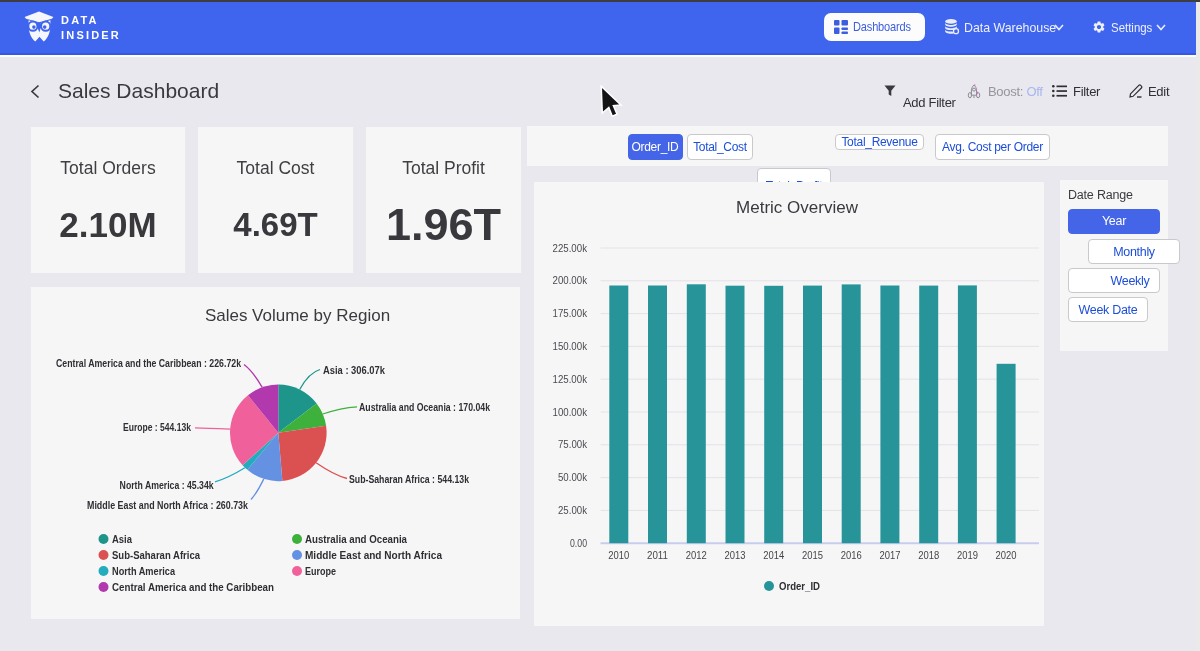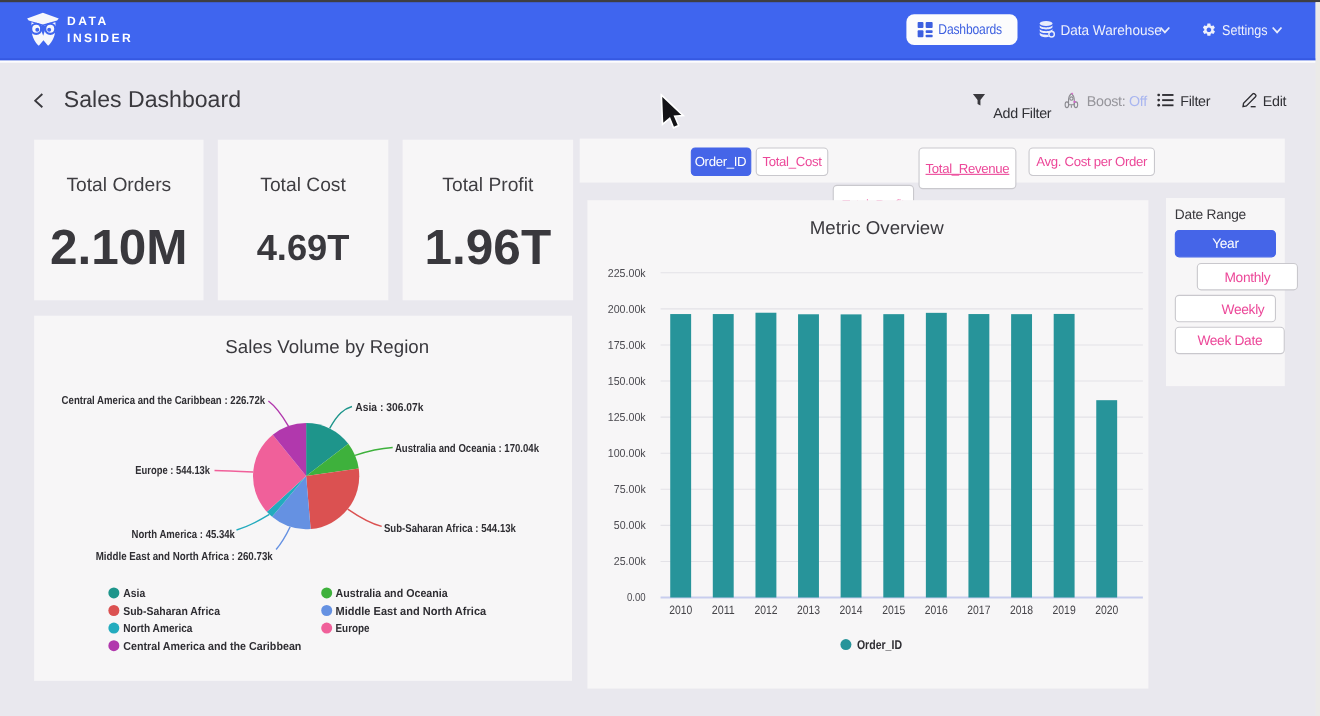--- a/index.html
+++ b/index.html
@@ -1,20 +1,20 @@
 <!DOCTYPE html>
 <html><head>
 <meta charset="utf-8">
 <style>
 * { margin:0; padding:0; box-sizing:border-box; }
 html,body { width:1200px; height:651px; overflow:hidden; }
 body { font-family:"Liberation Sans", sans-serif; background:#e9e8ee; position:relative; }
 .abs { position:absolute; }
 .card { position:absolute; background:#f7f6f7; }
-.btn { position:absolute; background:#fff; border:1px solid #c9c8cd; border-radius:4px; color:#ec4899; font-size:12px; letter-spacing:-0.3px; display:flex; align-items:center; justify-content:center; white-space:nowrap; }
+.btn { position:absolute; background:#fff; border:1px solid #c9c8cd; border-radius:4px; color:#1d4ed8; font-size:12px; letter-spacing:-0.3px; display:flex; align-items:center; justify-content:center; white-space:nowrap; }
 .btn.blue { background:#4565e8; border-color:#4565e8; color:#fff; }
 .hitem { position:absolute; color:#303035; font-size:13px; font-weight:500; letter-spacing:-0.3px; line-height:15px; white-space:nowrap; }
 </style>
 </head>
 <body>
 
 <div class="abs" style="left:0;top:0;width:1196px;height:55px;background:#3f65ef;"></div>
 <div class="abs" style="left:0;top:0;width:1200px;height:2px;background:#3e3e42;"></div>
 <div class="abs" style="left:0;top:53px;width:1196px;height:2px;background:#3558e2;"></div>
 <div class="abs" style="left:0;top:55px;width:1196px;height:2px;background:#fdfdfe;"></div>
@@ -106,21 +106,21 @@
   <path d="M8 13 L12.5 13" stroke="#2f2e33" stroke-width="1.4"></path>
 </svg>
 <div class="hitem" style="left:1148px;top:84px;">Edit</div>
 
 <div class="card" style="left:31px;top:127px;width:154px;height:146px;"></div>
 <div class="card" style="left:198px;top:127px;width:155px;height:146px;"></div>
 <div class="card" style="left:366px;top:127px;width:155px;height:146px;"></div>
 <div class="abs" style="left:31px;top:158px;width:154px;text-align:center;color:#3f3e42;font-size:17.5px;line-height:20px;">Total Orders</div>
 <div class="abs" style="left:198px;top:158px;width:155px;text-align:center;color:#3f3e42;font-size:17.5px;line-height:20px;">Total Cost</div>
 <div class="abs" style="left:366px;top:158px;width:155px;text-align:center;color:#3f3e42;font-size:17.5px;line-height:20px;">Total Profit</div>
-<div class="abs" style="left:31px;top:202px;width:154px;text-align:center;color:#39383d;font-size:45px;font-weight:bold;line-height:45px;">2.10M</div>
+<div class="abs" style="left:31px;top:202px;width:154px;text-align:center;color:#39383d;font-size:35px;font-weight:bold;line-height:45px;">2.10M</div>
 <div class="abs" style="left:198px;top:202px;width:155px;text-align:center;color:#39383d;font-size:33px;font-weight:bold;line-height:45px;">4.69T</div>
 <div class="abs" style="left:366px;top:202px;width:155px;text-align:center;color:#39383d;font-size:45px;font-weight:bold;line-height:45px;">1.96T</div>
 
 <div class="card" style="left:31px;top:287px;width:489px;height:332px;"></div>
 <div class="abs" style="left:31px;top:305px;width:489px;text-align:center;color:#3a393e;font-size:17px;line-height:21px;margin-left:22px;">Sales Volume by Region</div>
 <svg class="abs" style="left:31px;top:287px;" width="489" height="332" viewBox="0 0 489 332">
   <path d="M247.3,145.8 L247.30,97.50 A48.3,48.3 0 0 1 285.64,116.42 Z" fill="#1e958b"></path>
   <path d="M247.3,145.8 L285.64,116.42 A48.3,48.3 0 0 1 295.10,138.85 Z" fill="#3eb13c"></path>
   <path d="M247.3,145.8 L295.10,138.85 A48.3,48.3 0 0 1 251.40,193.93 Z" fill="#db5151"></path>
   <path d="M247.3,145.8 L251.40,193.93 A48.3,48.3 0 0 1 216.32,182.86 Z" fill="#6591e2"></path>
@@ -162,21 +162,21 @@
     <text x="274" y="271.7" textLength="137" lengthAdjust="spacingAndGlyphs">Middle East and North Africa</text>
     <text x="274" y="287.7" textLength="31" lengthAdjust="spacingAndGlyphs">Europe</text>
   </g>
 </svg>
 
 <div class="card" style="left:527px;top:126px;width:641px;height:40px;"></div>
 <div class="abs" style="left:541px;top:139px;color:#3a393e;font-size:12.5px;line-height:15px;margin-top:45px;">Metric Control</div>
 <div class="btn blue" style="left:627.5px;top:134px;width:55px;height:25.5px;">Order_ID</div>
 <div class="btn" style="left:687px;top:134px;width:66px;height:25.5px;">Total_Cost</div>
 <div class="btn" style="left:757px;top:148px;width:74px;height:35px;margin-top:20px;">Total_Profit</div>
-<div class="btn" style="left:835px;top:134px;width:89px;height:38px;text-decoration:underline;">Total_Revenue</div>
+<div class="btn" style="left:835px;top:134px;width:89px;height:16px;">Total_Revenue</div>
 <div class="btn" style="left:935px;top:134px;width:115px;height:25.5px;">Avg. Cost per Order</div>
 
 <div class="card" style="left:534px;top:182px;width:510px;height:444px;"></div>
 <div class="abs" style="left:534px;top:197px;width:510px;text-align:center;color:#3a393e;font-size:17px;line-height:21px;padding-left:16px;">Metric Overview</div>
 <svg class="abs" style="left:534px;top:182px;" width="510" height="444" viewBox="0 0 510 444">
   <g stroke="#e3e2e7" stroke-width="1">
     <line x1="66.5" y1="66" x2="505" y2="66"></line>
     <line x1="66.5" y1="98.8" x2="505" y2="98.8"></line>
     <line x1="66.5" y1="131.6" x2="505" y2="131.6"></line>
     <line x1="66.5" y1="164.4" x2="505" y2="164.4"></line>
@@ -227,17 +227,17 @@
   </g>
   <circle cx="235" cy="404" r="5" fill="#27949a"></circle>
   <text x="245" y="408" fill="#2f2e33" font-size="11.5" font-weight="bold" textLength="41" lengthAdjust="spacingAndGlyphs">Order_ID</text>
 </svg>
 
 <div class="card" style="left:1060px;top:180px;width:108px;height:171px;"></div>
 <div class="abs" style="left:1068px;top:187px;color:#3a393e;font-size:12.5px;letter-spacing:-0.2px;line-height:16px;">Date Range</div>
 <div class="btn blue" style="left:1068px;top:208.5px;width:92px;height:25px;font-size:12.5px;">Year</div>
 <div class="btn" style="left:1068px;top:239px;width:92px;height:25px;font-size:12.5px;margin-left:20px;">Monthly</div>
 <div class="btn" style="left:1068px;top:268px;width:92px;height:25px;font-size:12.5px;padding-left:32px;">Weekly</div>
-<div class="btn" style="left:1068px;top:297px;width:100px;height:25px;font-size:12.5px;">Week Date</div>
+<div class="btn" style="left:1068px;top:297px;width:80px;height:25px;font-size:12.5px;">Week Date</div>
 
 <svg class="abs" style="left:600px;top:85px;" width="23" height="34" viewBox="0 0 23 34">
   <path d="M1.2 1.2 L2.3 28 L8.8 22.5 L12.3 31.2 L17 29.1 L13.4 20.6 L21.1 20.1 Z" fill="#141417" stroke="#fff" stroke-width="1.5"></path>
 </svg>
 
 </body></html>

